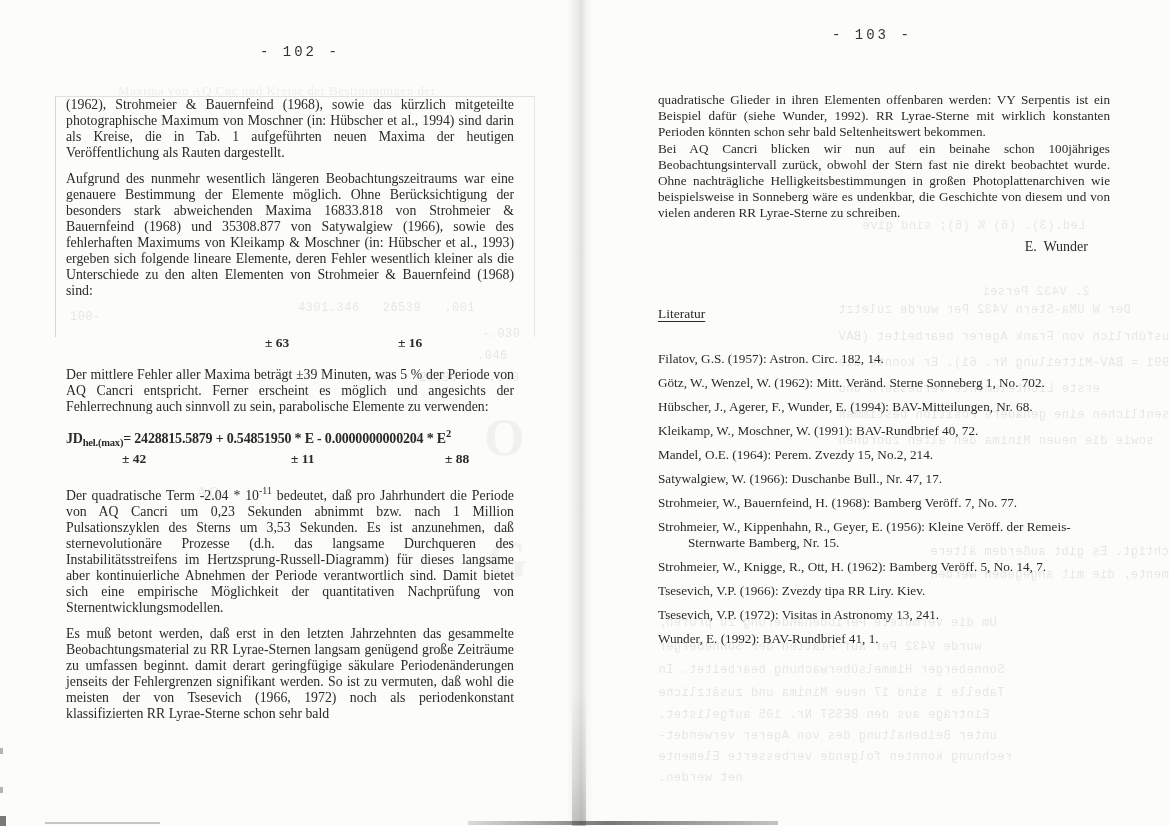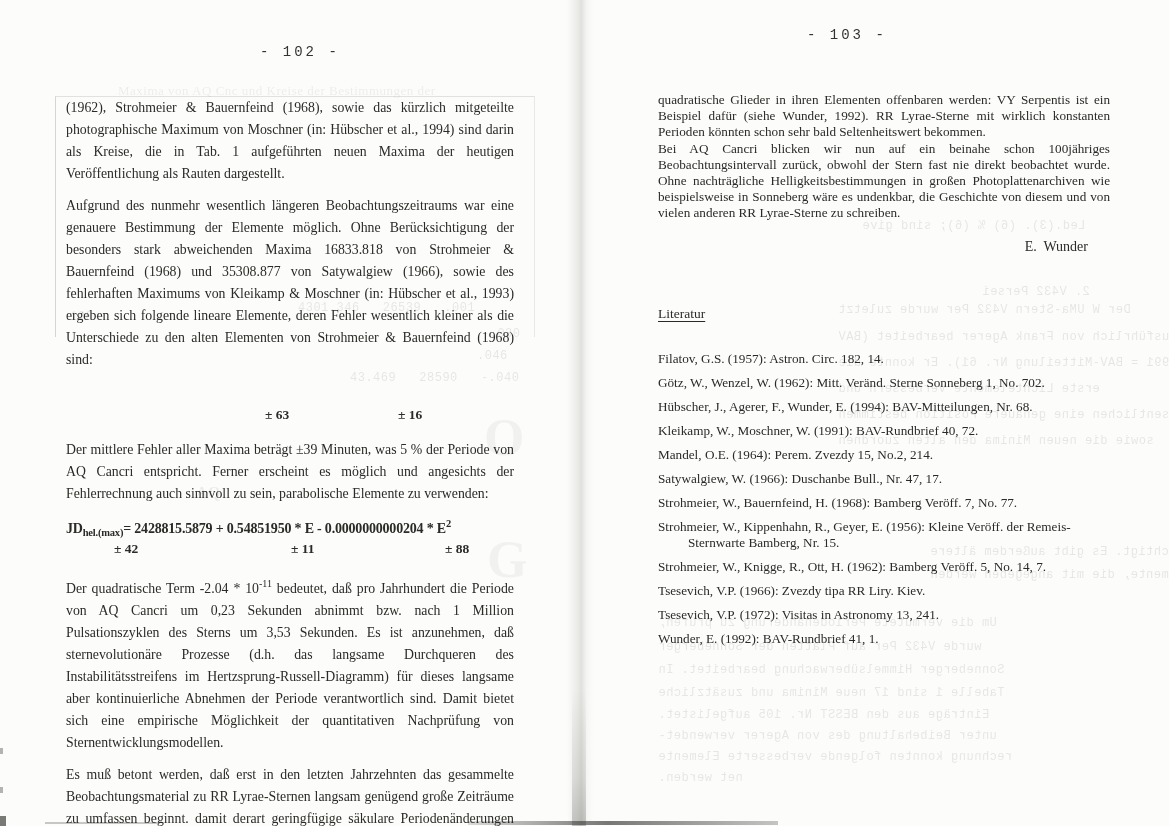--- a/index.html
+++ b/index.html
@@ -6,30 +6,30 @@
   .canvas {
     position:relative; width:1169px; height:826px;
     background:#fcfcfa; overflow:hidden;
     font-family:"Liberation Serif", serif; color:#2a2a27;
   }
   
   .col { position:absolute; z-index:3; }
   .col-left  { left:66px;  top:97px; width:448px; }
   .col-right { left:658px; top:92px; width:452px; }
   p.body {
-    font-size:13.8px; line-height:22px; text-align:justify;
+    font-size:13.8px; line-height:16px; text-align:justify;
     margin:0 0 10px 0;
   }
   .col-right p.body { font-size:13.2px; line-height:16.2px; margin:0 0 0 0; }
   .pagenum {
     position:absolute; z-index:3; font-family:"Liberation Mono", monospace;
     font-size:14px; letter-spacing:3px; color:#333;
   }
   .pagenum-left  { left:260px; top:44px; }
-  .pagenum-right { left:807px; top:27px; }
+  .pagenum-right { left:832px; top:27px; }
   
   .eq { position:relative; height:46px; margin:13px 0 9px 0; font-weight:bold; }
   .eqline { white-space:pre; font-size:14.6px; }
   .eq sub { font-size:10.5px; }
   .eq sup { font-size:10.5px; }
   .eq1 .eqline { margin-left:34px; }
   .eq2 .eqline { font-size:14px; letter-spacing:-0.2px; }
   .err { position:absolute; top:23px; font-size:13.5px; font-weight:bold; white-space:pre; }
   sup.supsm { font-size:10px; }
   
@@ -112,21 +112,21 @@
 
     <div class="eq eq1">
       <span class="err" style="left:199px">± 63</span>
       <span class="err" style="left:332px">± 16</span>
     </div>
 
     <p class="body">Der mittlere Fehler aller Maxima beträgt  ±39 Minuten, was 5 % der Periode von AQ Cancri entspricht. Ferner erscheint es möglich und angesichts der Fehlerrechnung auch sinnvoll zu sein, parabolische Elemente zu verwenden:</p>
 
     <div class="eq eq2">
       <div class="eqline"><span>JD</span><sub>hel.(max)</sub><span>= 2428815.5879 + 0.54851950 * E - 0.0000000000204 * E</span><sup>2</sup></div>
-      <span class="err" style="left:48px">± 42</span>
+      <span class="err" style="left:56px">± 42</span>
       <span class="err" style="left:225px">± 11</span>
       <span class="err" style="left:379px">± 88</span>
     </div>
 
     <p class="body"><span>Der quadratische Term  -2.04 * 10</span><sup class="supsm">-11</sup><span>  bedeutet, daß pro Jahrhundert die Periode von AQ Cancri um 0,23 Sekunden abnimmt bzw. nach 1 Million Pulsationszyklen des Sterns um 3,53 Sekunden. Es ist anzunehmen, daß sternevolutionäre Prozesse (d.h. das langsame Durchqueren des Instabilitätsstreifens im Hertzsprung-Russell-Diagramm)  für dieses langsame aber kontinuierliche Abnehmen der Periode verantwortlich sind. Damit bietet sich eine empirische Möglichkeit der quantitativen Nachprüfung von Sternentwicklungsmodellen.</span></p>
 
     <p class="body">Es muß betont werden, daß erst in den letzten Jahrzehnten das gesammelte Beobachtungsmaterial zu RR Lyrae-Sternen langsam genügend große Zeiträume zu umfassen beginnt. damit derart geringfügige säkulare Periodenänderungen jenseits der Fehlergrenzen signifikant werden. So ist zu vermuten, daß wohl die meisten der von Tsesevich (1966, 1972) noch als periodenkonstant klassifizierten RR Lyrae-Sterne schon sehr bald</p>
   </div>
 
   <div class="pagenum pagenum-right">- 103 -</div>

